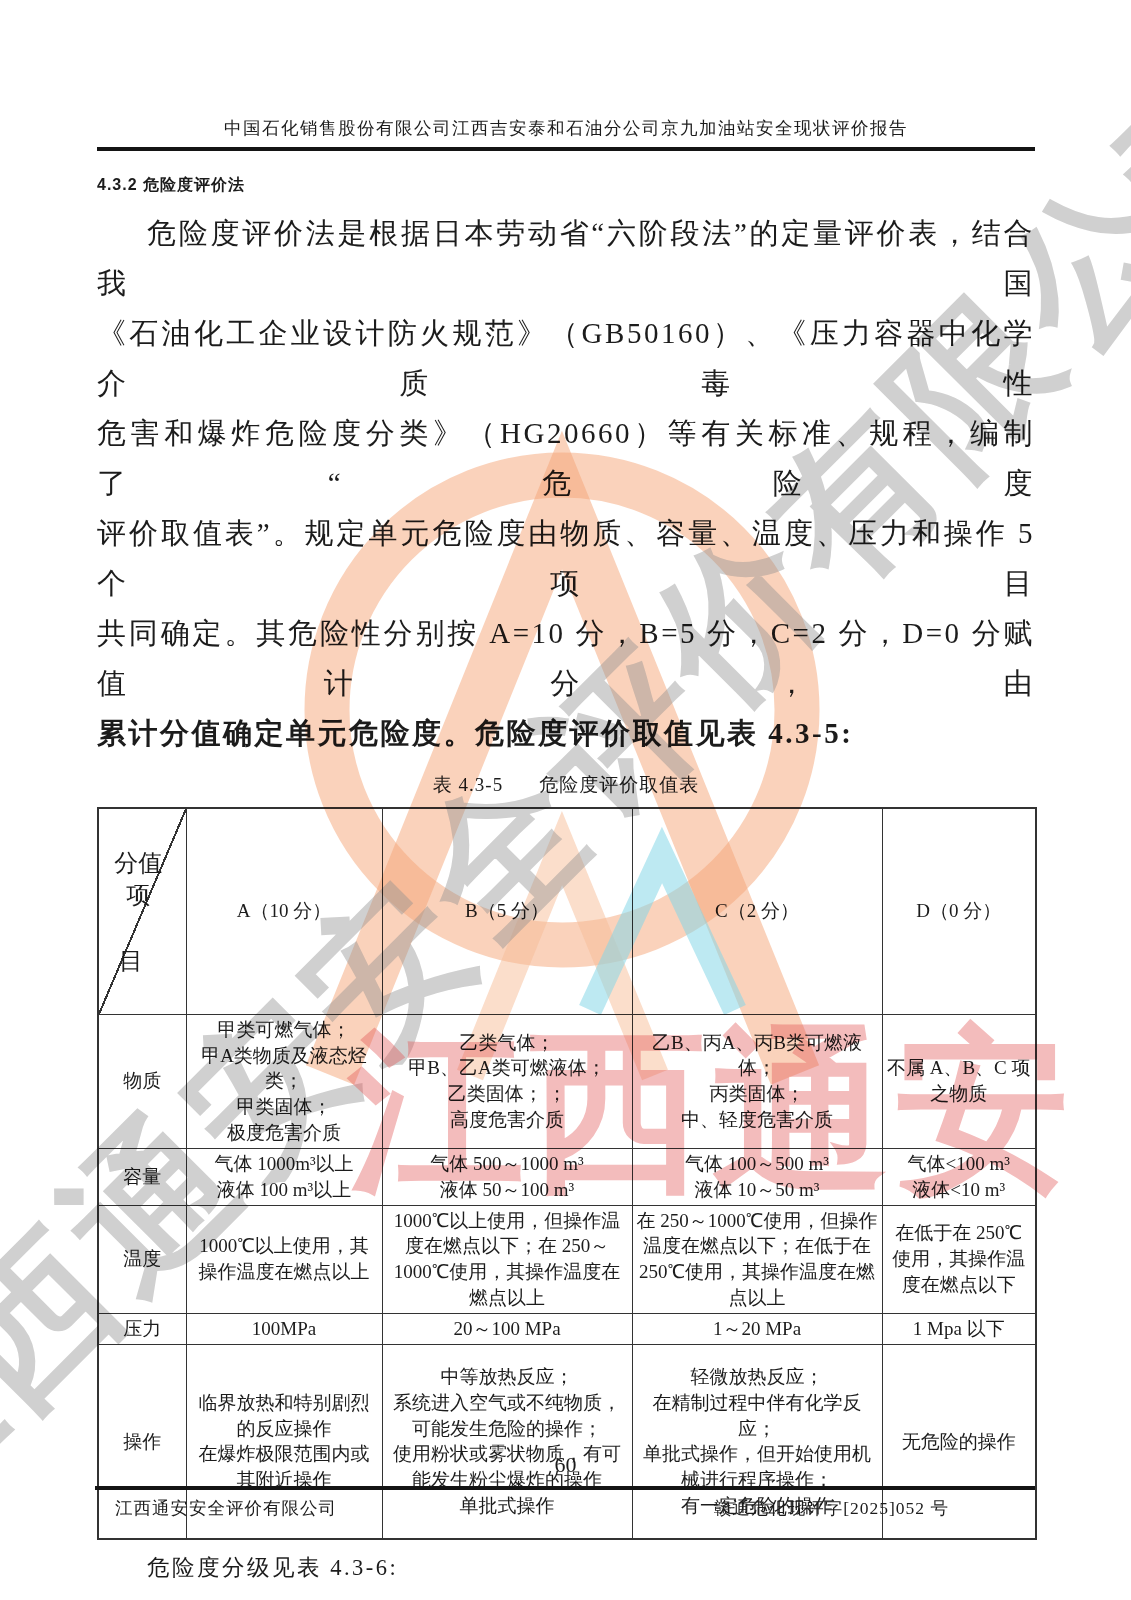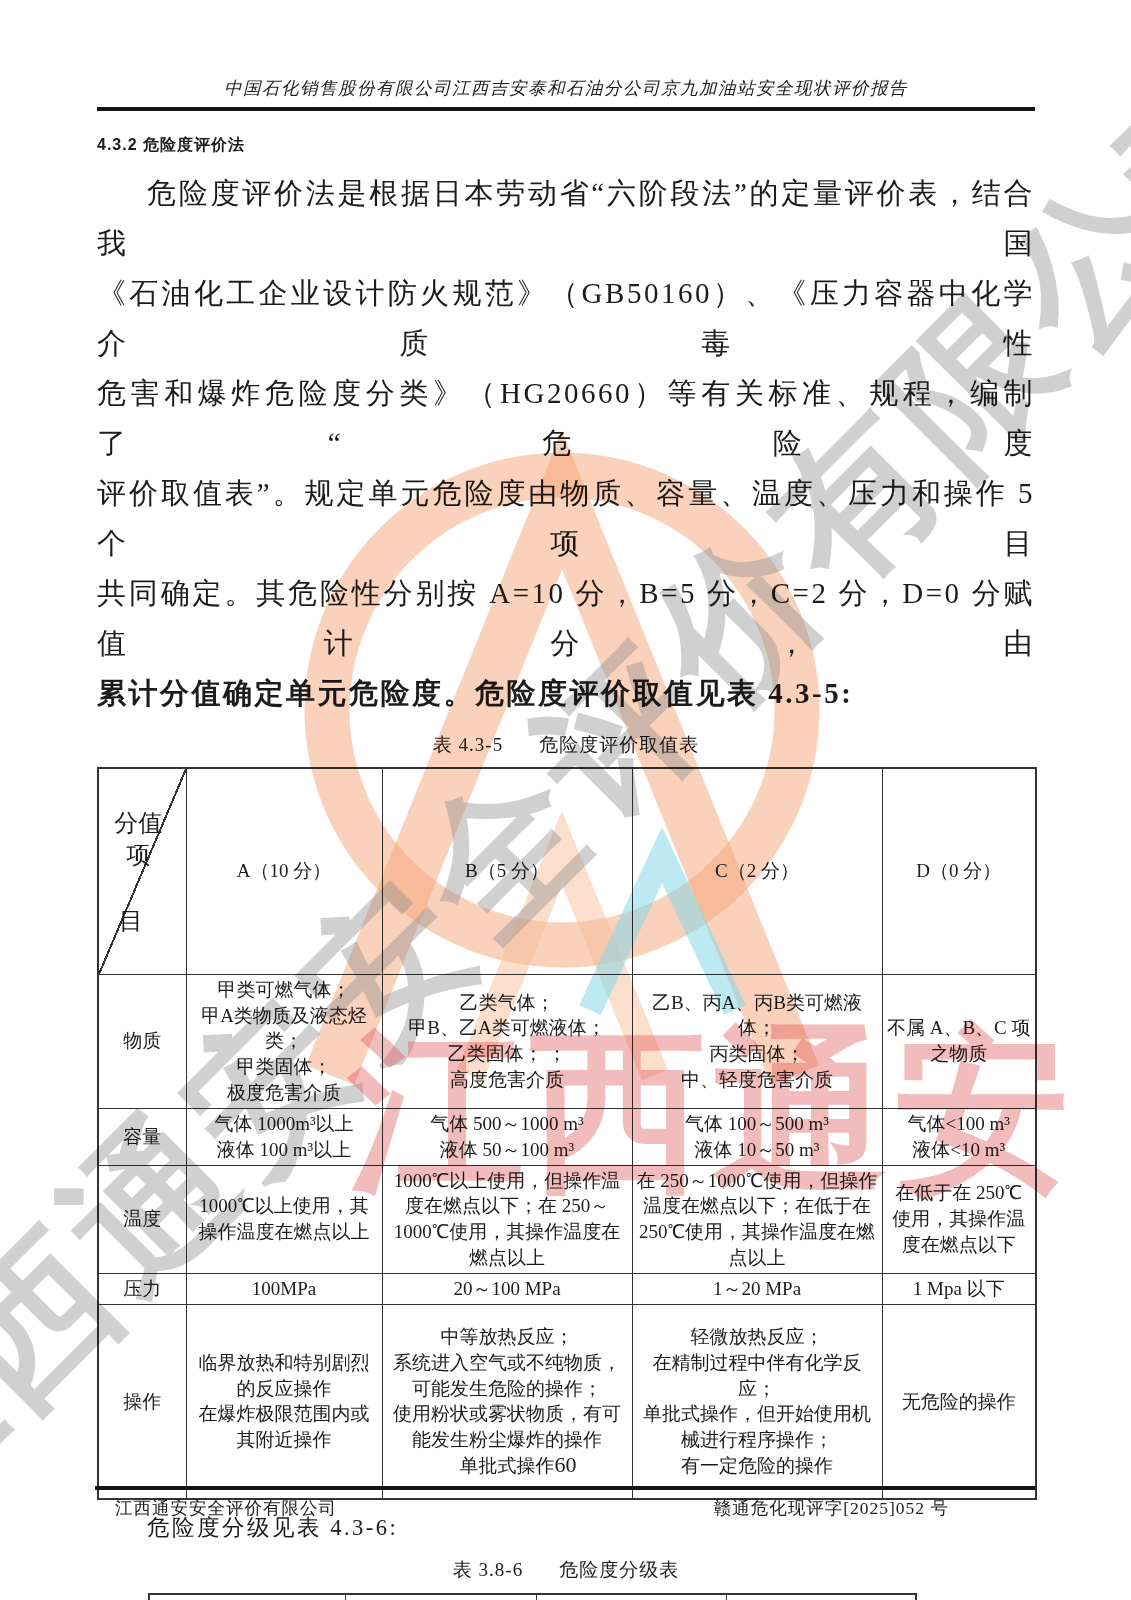--- a/index.html
+++ b/index.html
@@ -3,21 +3,21 @@
 <meta charset="utf-8">
 <style>
   html,body{margin:0;padding:0;background:#e8e8e8;}
   .page{
     position:relative;width:1131px;height:1600px;background:#ffffff;
     margin:0 auto;overflow:hidden;color:#1c1c1c;
     font-family:"Liberation Serif", serif;
   }
   .content{position:relative;z-index:1;padding:0 96px 0 97px;}
   
-  .doc-header{padding-top:76px;text-align:center;font-size:17.5px;letter-spacing:1.5px;font-style:italic;}
+  .doc-header{padding-top:116px;text-align:center;font-size:17.5px;letter-spacing:1.5px;}
   .header-rule{height:4px;background:#141414;margin-top:7px;}
   
   .sec-heading{
     margin-top:24px;font-family:"Liberation Sans", sans-serif;
     font-weight:bold;font-size:16px;letter-spacing:1px;
   }
   
   .para{margin-top:12px;font-size:29px;line-height:50px;letter-spacing:2.5px;}
   .pline{text-align:justify;text-align-last:justify;}
   .pline.first{text-indent:50px;}

